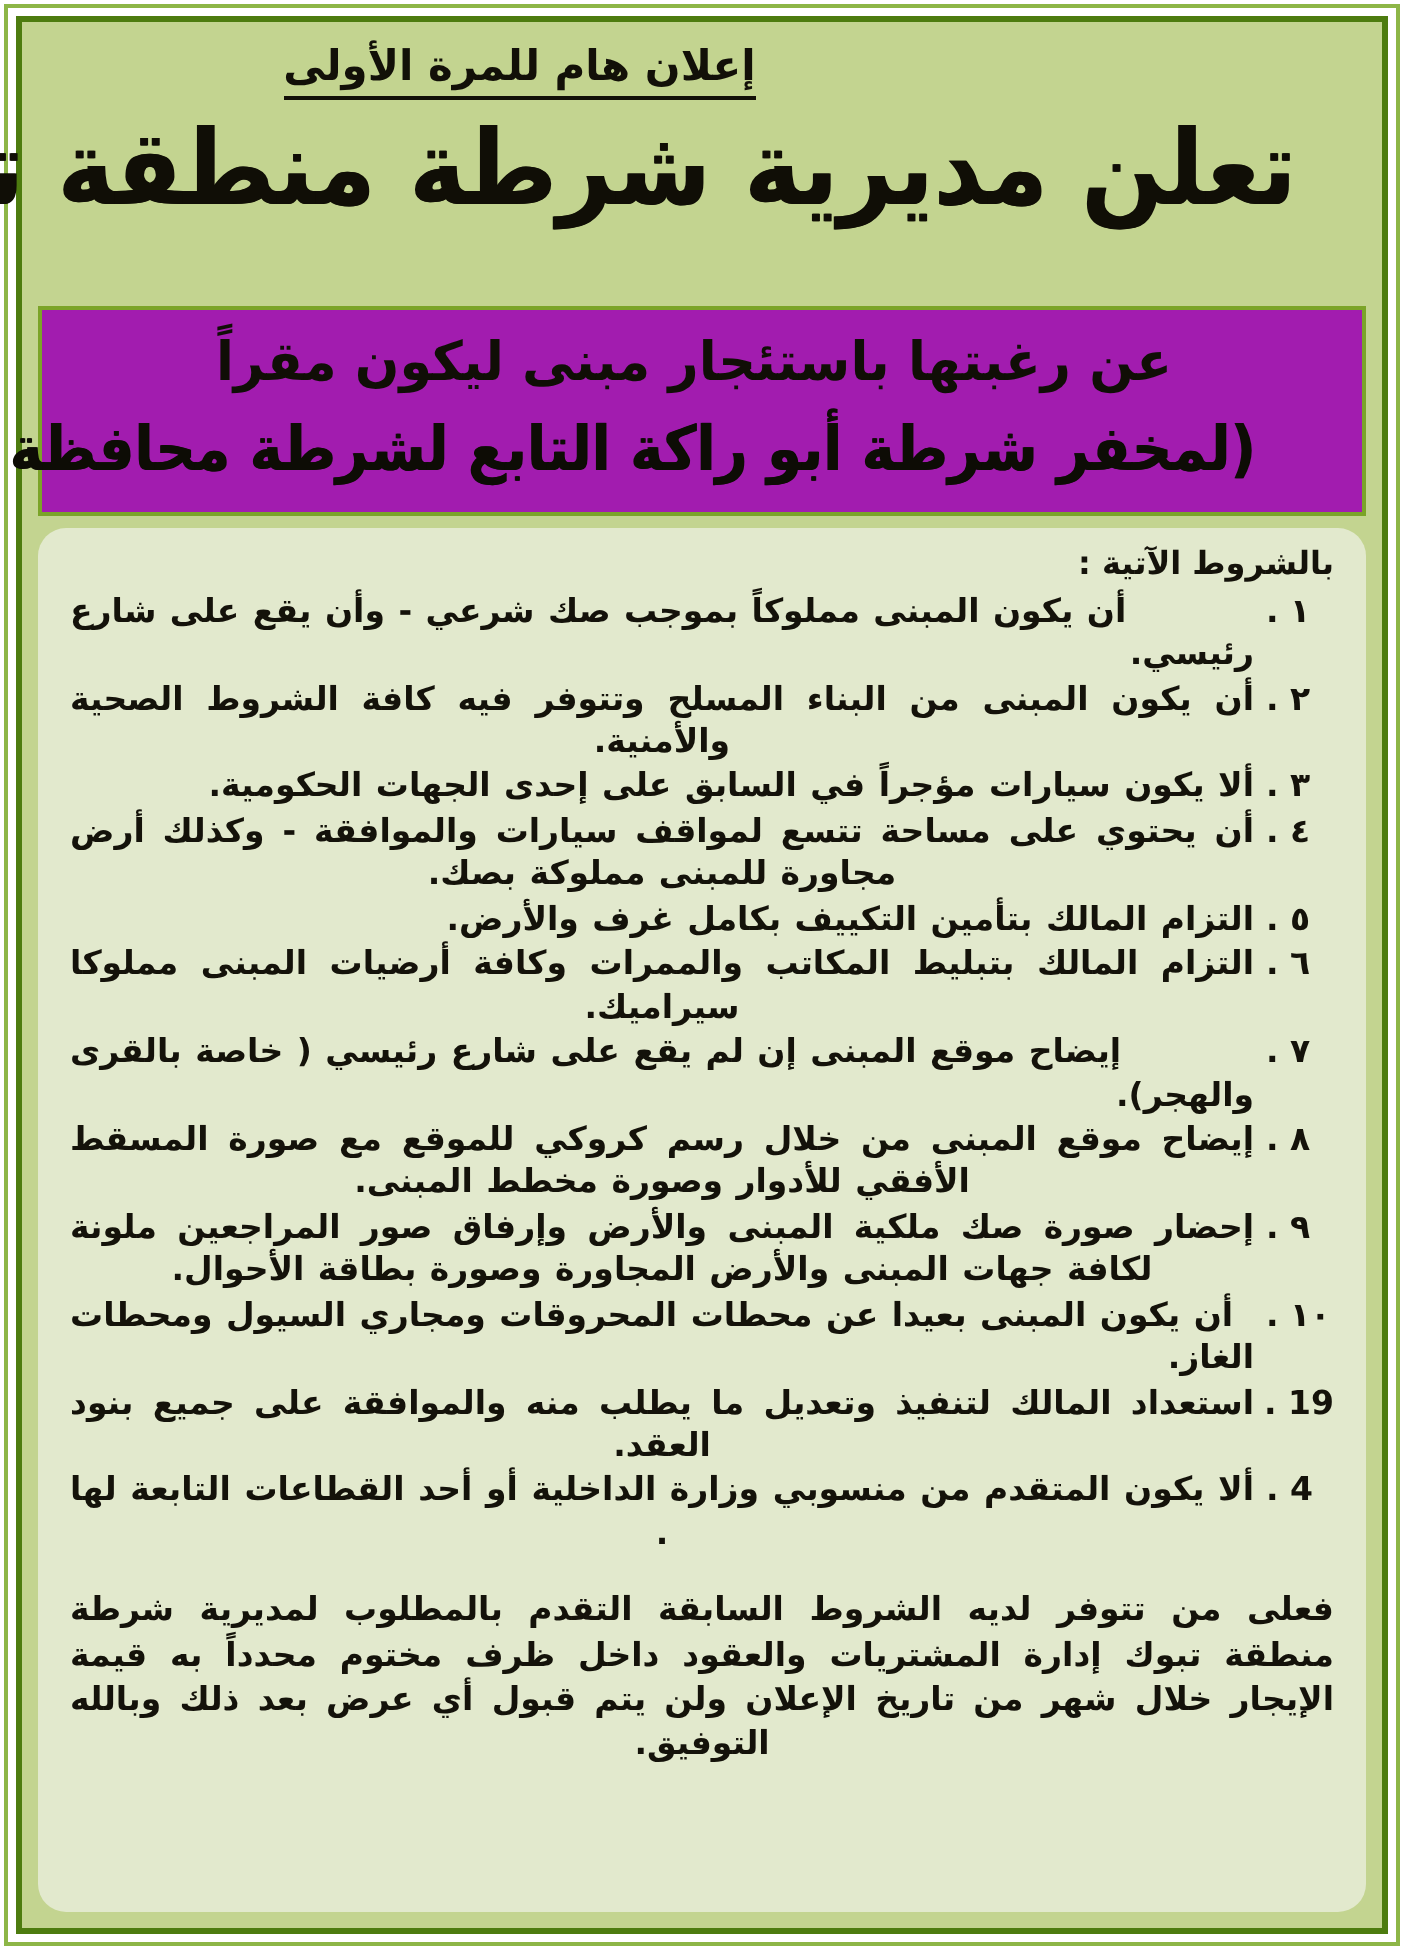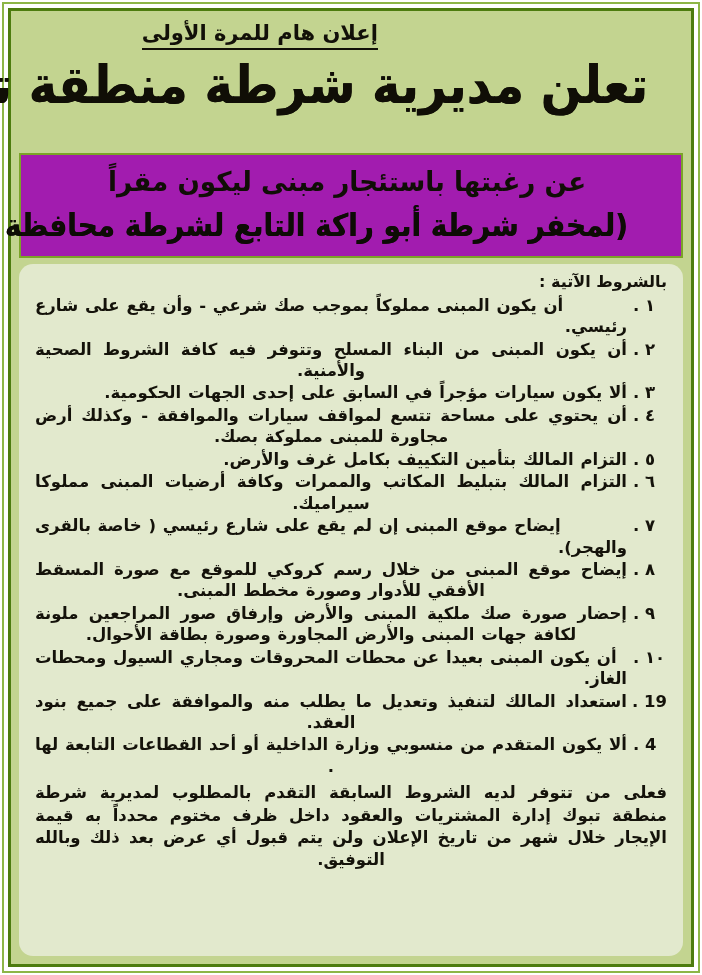--- a/index.html
+++ b/index.html
@@ -167,21 +167,21 @@
     text-align: justify;
     text-align-last: center;
     word-spacing: 1px;
   }
   .cond-text.single {
     text-align: left;
     text-align-last: right;
   }
 
   .closing {
-    margin-top: 4px;
+    margin-top: 16px;
     font-size: 16.5px;
     font-weight: bold;
     color: #14120a;
     line-height: 1.35;
     text-align: justify;
     text-align-last: center;
     word-spacing: 1px;
   }
 </style>
 </head>

